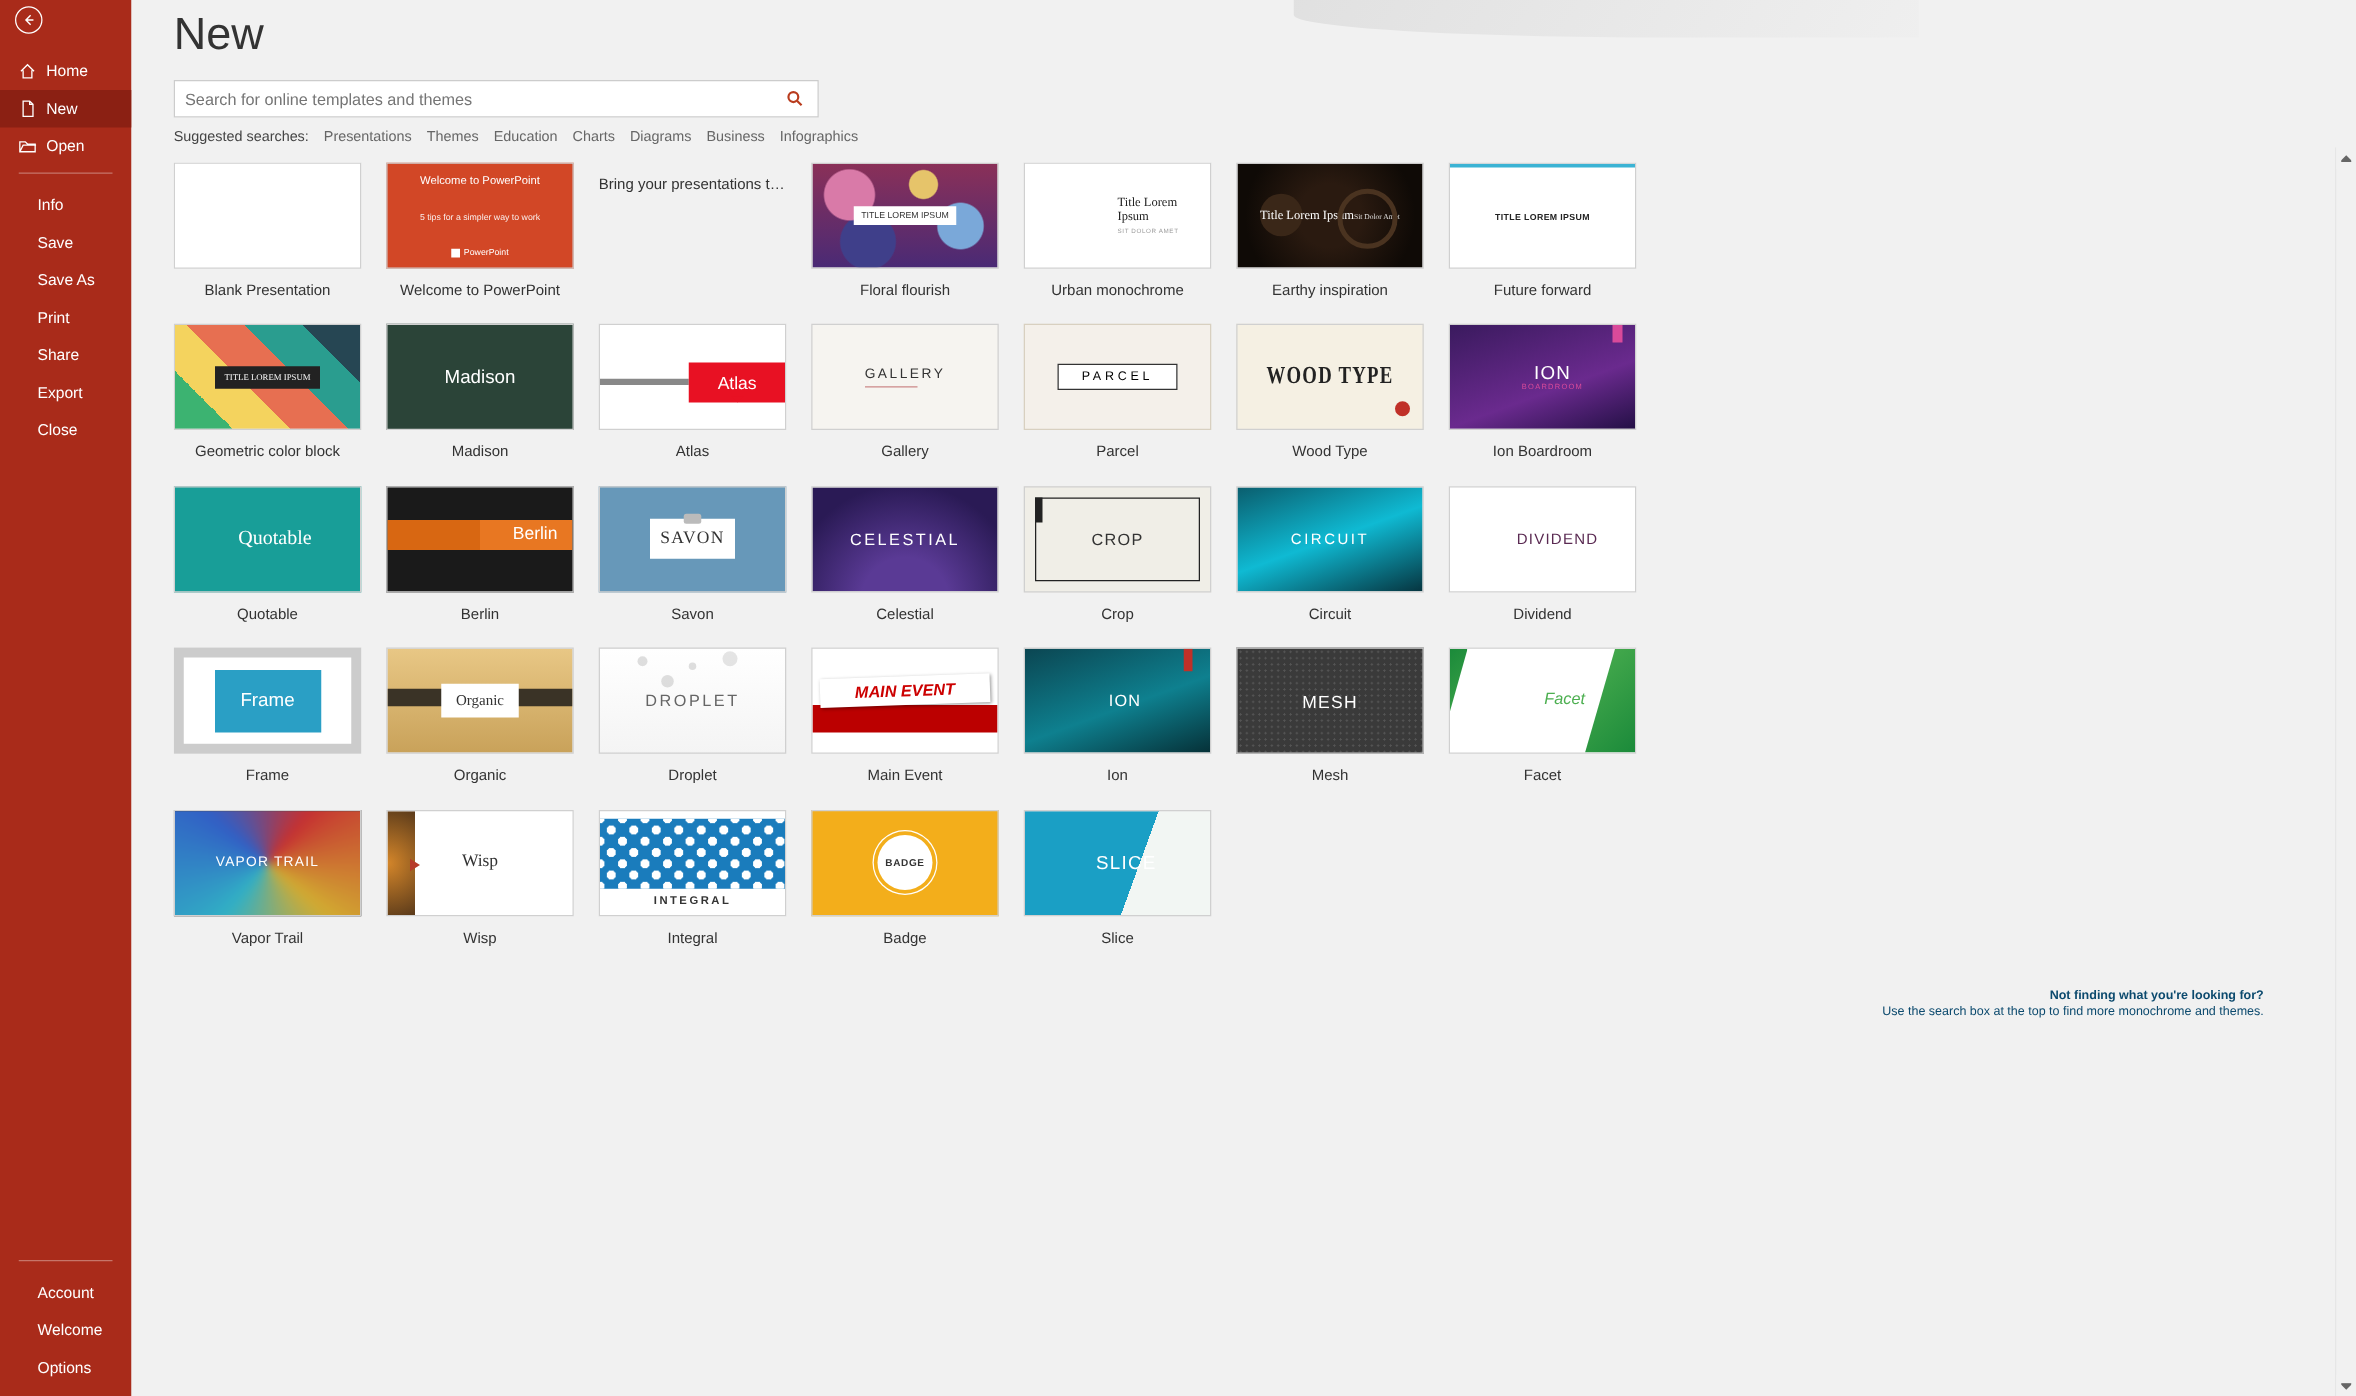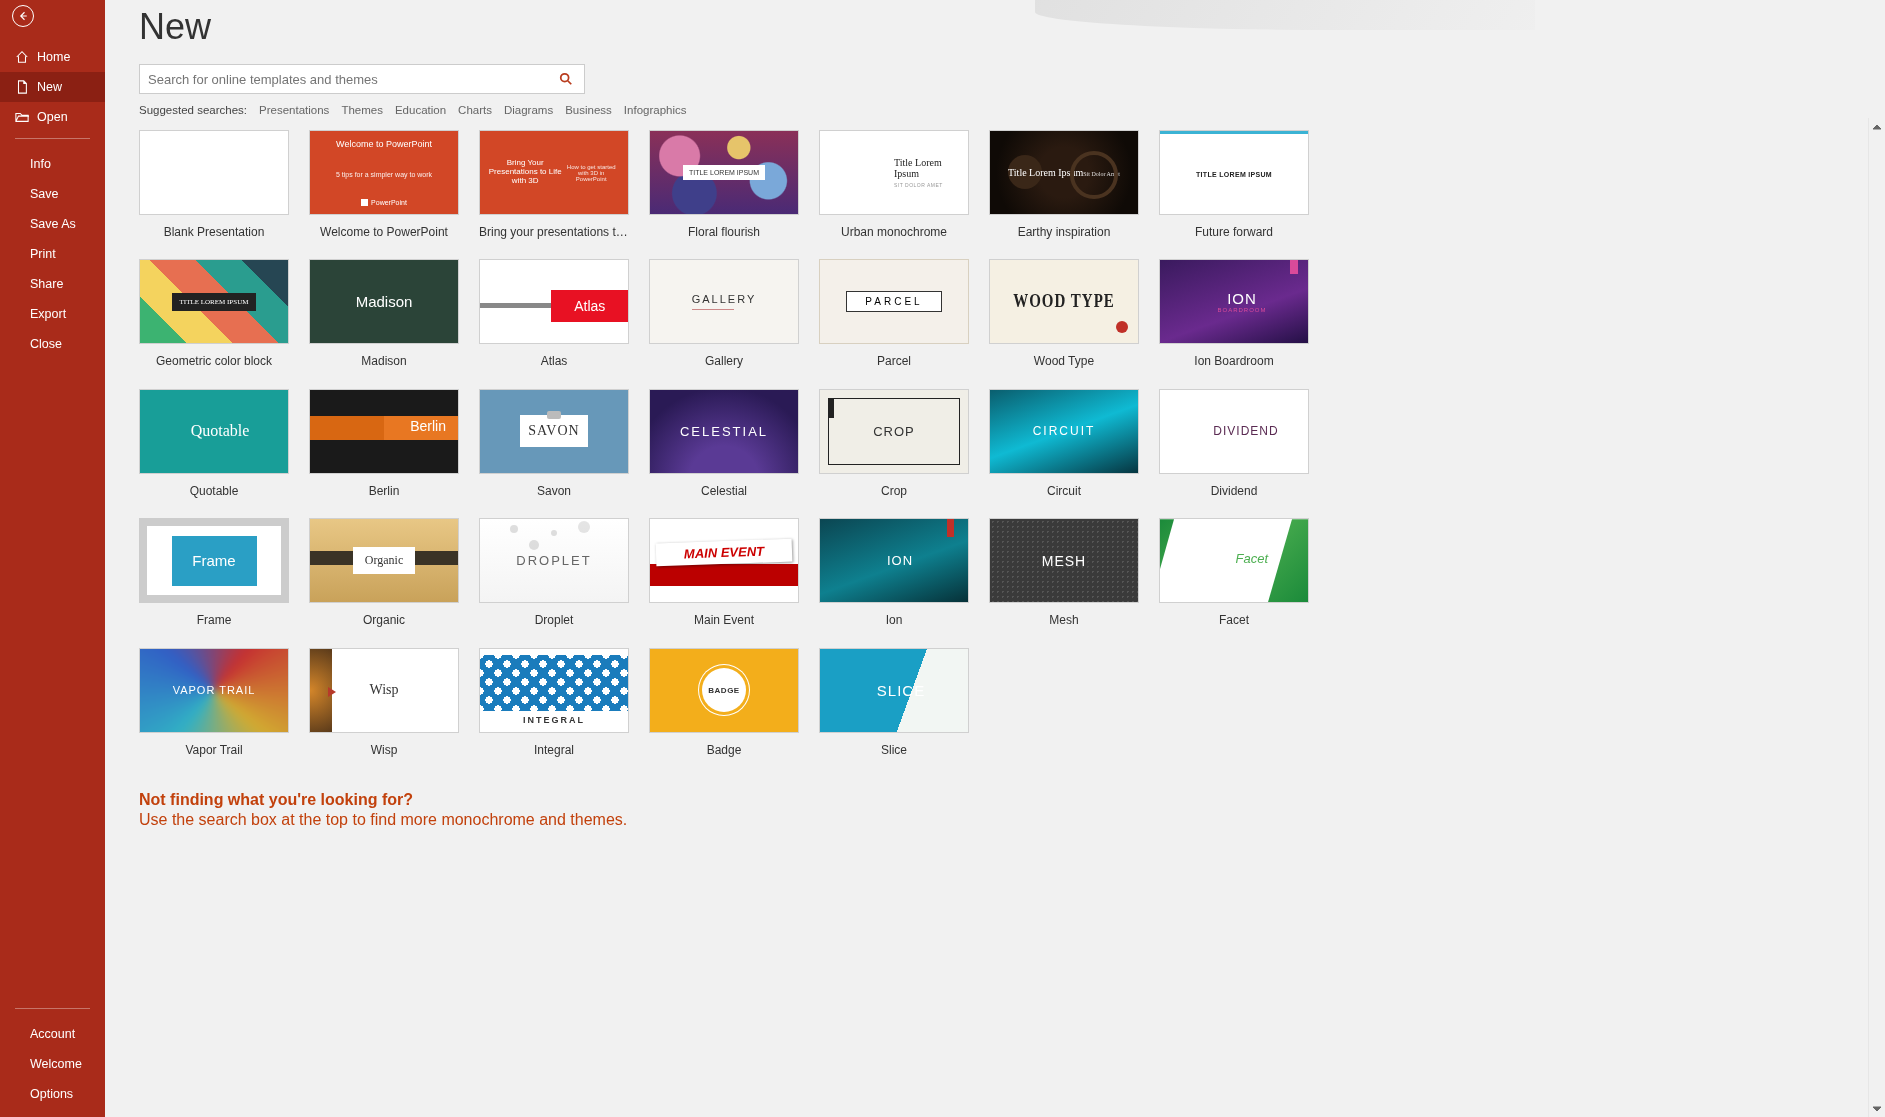--- a/index.html
+++ b/index.html
@@ -21,39 +21,39 @@
 .nav-item .ico { width:14px; height:14px; display:flex; align-items:center; justify-content:center; }
 .nav-item .ico svg { width:14px; height:14px; stroke:#fff; fill:none; stroke-width:1.2; }
 .nav-sep { height:1px; background: rgba(255,255,255,0.35); margin: 6px 15px 10px 15px; }
 .sec-item { height:30px; padding-left:30px; display:flex; align-items:center; cursor:pointer; }
 .sidebar-spacer { flex:1; }
 
 
 .main { flex:1; display:flex; flex-direction:column; position:relative; z-index:1; }
 .content { flex:1; padding: 0 34px; overflow:hidden; display:flex; flex-direction:column; }
 h1.page-title { font-weight:300; font-size:36px; color:#333; margin-top:6px; margin-bottom:16px; }
-.search-wrap { width:446px; height:30px; background:#fff; border:1px solid #ccc; display:flex; align-items:center; padding:0 8px; margin-bottom:10px; }
+.search-wrap { width:516px; height:30px; background:#fff; border:1px solid #ccc; display:flex; align-items:center; padding:0 8px; margin-bottom:10px; }
 .search-wrap input { flex:1; border:none; outline:none; font-size:13px; color:#555; background:transparent; }
 .search-btn { width:20px; height:20px; display:flex; align-items:center; justify-content:center; cursor:pointer; }
 .search-btn svg { width:14px; height:14px; stroke:#b93c1e; fill:none; stroke-width:2; }
 .suggested { font-size:11.5px; color:#555; margin-bottom:14px; display:flex; gap:12px; align-items:flex-end; flex-wrap:wrap;}
 .suggested .label { color:#444; }
 .suggested .sugg { color:#666; cursor:pointer; }
 
 .scroll-area { flex:1; overflow:auto; padding-right: 40px; padding-bottom:30px; }
 .scroll-area::-webkit-scrollbar { width:17px; background:#f1f1f1; }
 .scroll-area::-webkit-scrollbar-thumb { background:#cdcdcd; }
 .scroll-area::-webkit-scrollbar-button { height:17px; background:#f1f1f1; border:1px solid #ddd; }
 
 .grid { display:grid; grid-template-columns: repeat(7, 150px); gap: 20px; justify-content:start; }
 .card { width:150px; text-align:center; cursor:pointer; }
 .thumb { width:150px; height:85px; background:#fff; border:1px solid #d0d0d0; display:flex; align-items:center; justify-content:center; overflow:hidden; position:relative; }
 .card-label { font-size:12px; color:#333; margin-top:10px; line-height:1.2; overflow:hidden; text-overflow:ellipsis; white-space:nowrap; }
 
-.footer-msg { text-align:left; margin-top:34px; font-size:16px; color:#c2410c; }
+.footer-msg { text-align:right; margin-top:34px; font-size:10px; color:#0c4a6e; }
 .footer-msg .bold { font-weight:bold; margin-bottom:2px; }
 
 
 .t-blank { background:#fff; }
 .t-welcome { background:#d24726; display:flex; flex-direction:column; justify-content:space-between; padding:8px; }
 .t-welcome .t1 { color:#fff; font-size:9px; }
 .t-welcome .t2 { color:#fff; font-size:7px; opacity:.9; }
 .t-welcome .logo { color:#fff; font-size:7px; display:flex; align-items:center; gap:3px;}
 .t-welcome .logo .sq{width:7px;height:7px;background:#fff;}
 .t-3d{background:#d24726;padding:8px;color:#fff;}
@@ -263,24 +263,20 @@
           </div>
           <div class="card">
             <div class="thumb t-welcome">
               <div class="t1">Welcome to PowerPoint</div>
               <div class="t2">5 tips for a simpler way to work</div>
               <div class="logo"><div class="sq"></div>PowerPoint</div>
             </div>
             <div class="card-label">Welcome to PowerPoint</div>
           </div>
           <div class="card">
-            <div class="thumb t-3d">
-              <div class="t1">Bring Your Presentations to Life with 3D</div>
-              <div class="t2">How to get started with 3D in PowerPoint</div>
-            </div>
             <div class="card-label">Bring your presentations to lif...</div>
           </div>
           <div class="card">
             <div class="thumb t-floral">
               <div class="box">TITLE LOREM IPSUM</div>
             </div>
             <div class="card-label">Floral flourish</div>
           </div>
           <div class="card">
             <div class="thumb t-urban">

